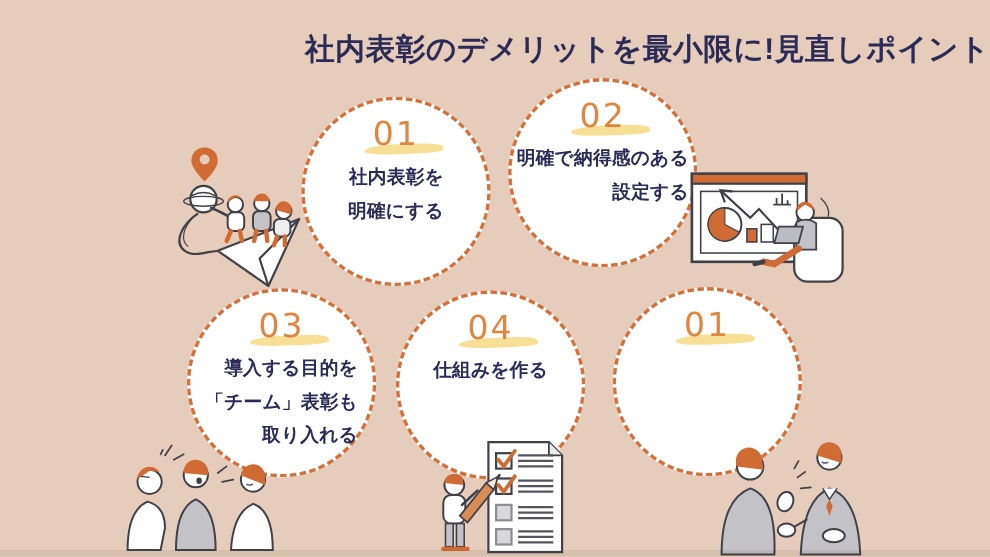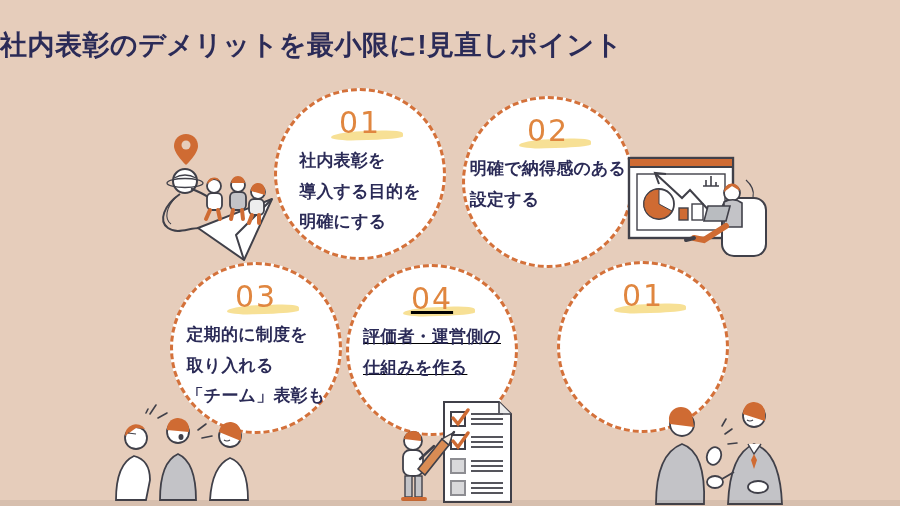--- a/index.html
+++ b/index.html
@@ -14,28 +14,28 @@
   html,body{margin:0;padding:0;}
   body{
     width:900px;height:506px;
     font-family:"Liberation Sans","DejaVu Sans",sans-serif;
     background:var(--bg);
     overflow:hidden;
   }
   #stage{position:relative;width:900px;height:506px;background:var(--bg);}
   .title{
     position:absolute;top:27px;left:0;width:900px;
-    text-align:left;
+    text-align:right;
     font-size:27px;font-weight:800;color:var(--navy);
     letter-spacing:0.5px;
   }
   .circle{
     position:absolute;width:172px;height:172px;box-sizing:border-box;
     background:#fff;border:3px dashed var(--accent);border-radius:50%;
-    display:flex;flex-direction:column;align-items:center;text-align:left;
+    display:flex;flex-direction:column;align-items:center;text-align:right;
     z-index:2;
   }
   .num{
     margin-top:15px;position:relative;z-index:0;
     font-family:"DejaVu Sans","Liberation Sans",sans-serif;
     font-size:30px;font-weight:500;letter-spacing:2px;color:var(--num);
     line-height:1.1;
   }
   .num::after{
     content:"";position:absolute;z-index:-1;
@@ -43,69 +43,67 @@
     background:var(--hl);opacity:.8;
     border-radius:60% 40% 50% 50%/80% 60% 40% 60%;
     transform:rotate(-2deg);
   }
   .ctext{
     margin-top:7px;
     font-size:17px;font-weight:700;color:var(--navy);
     line-height:1.8;letter-spacing:0.2px;
   }
   #c1{left:274px;top:88px;}
-  #c2{left:462px;top:96px;}
+  #c2{left:462px;top:71px;}
   #c3{left:170px;top:262px;}
-  #c4{left:346px;top:264px;text-decoration:underline;}
+  #c4{left:360px;top:264px;}
   #c5{left:557px;top:261px;}
   .illus{position:absolute;z-index:3;}
   #il-plane{left:140px;top:128px;}
   #il-board{left:626px;top:146px;}
   #il-group{left:106px;top:402px;}
   #il-check{left:396px;top:399px;}
   #il-talk{left:630px;top:394px;}
   .bottom-shade{position:absolute;left:0;bottom:0;width:900px;height:6px;background:rgba(90,70,60,.10);z-index:4;}
 </style>
 </head>
 <body>
 
 <div id="stage">
 
   <div class="title">社内表彰のデメリットを最小限に!見直しポイント</div>
 
   <div class="circle" id="c1">
     <div class="num">01</div>
     <div class="ctext">
       <div>社内表彰を</div>
-      <div>導入する目的を</div>
       <div>明確にする</div>
     </div>
   </div>
 
   <div class="circle" id="c2">
     <div class="num">02</div>
     <div class="ctext">
       <div>明確で納得感のある</div>
       <div>設定する</div>
     </div>
   </div>
 
   <div class="circle" id="c3">
     <div class="num">03</div>
     <div class="ctext">
-      <div>定期的に制度を</div>
+      <div>導入する目的を</div>
+      <div>「チーム」表彰も</div>
       <div>取り入れる</div>
-      <div>「チーム」表彰も</div>
     </div>
   </div>
 
   <div class="circle" id="c4">
     <div class="num">04</div>
     <div class="ctext">
-      <div>評価者・運営側の</div>
       <div>仕組みを作る</div>
     </div>
   </div>
 
   <div class="circle" id="c5">
     <div class="num">01</div>
   </div>
 
   <svg class="illus" id="il-plane" width="155" height="140" viewBox="0 0 155 140">
     <path d="M46 6 C39 6 34 11 34 18 C34 26 46 37 46 37 C46 37 58 26 58 18 C58 11 53 6 46 6 Z" fill="#cf6b33"></path>

